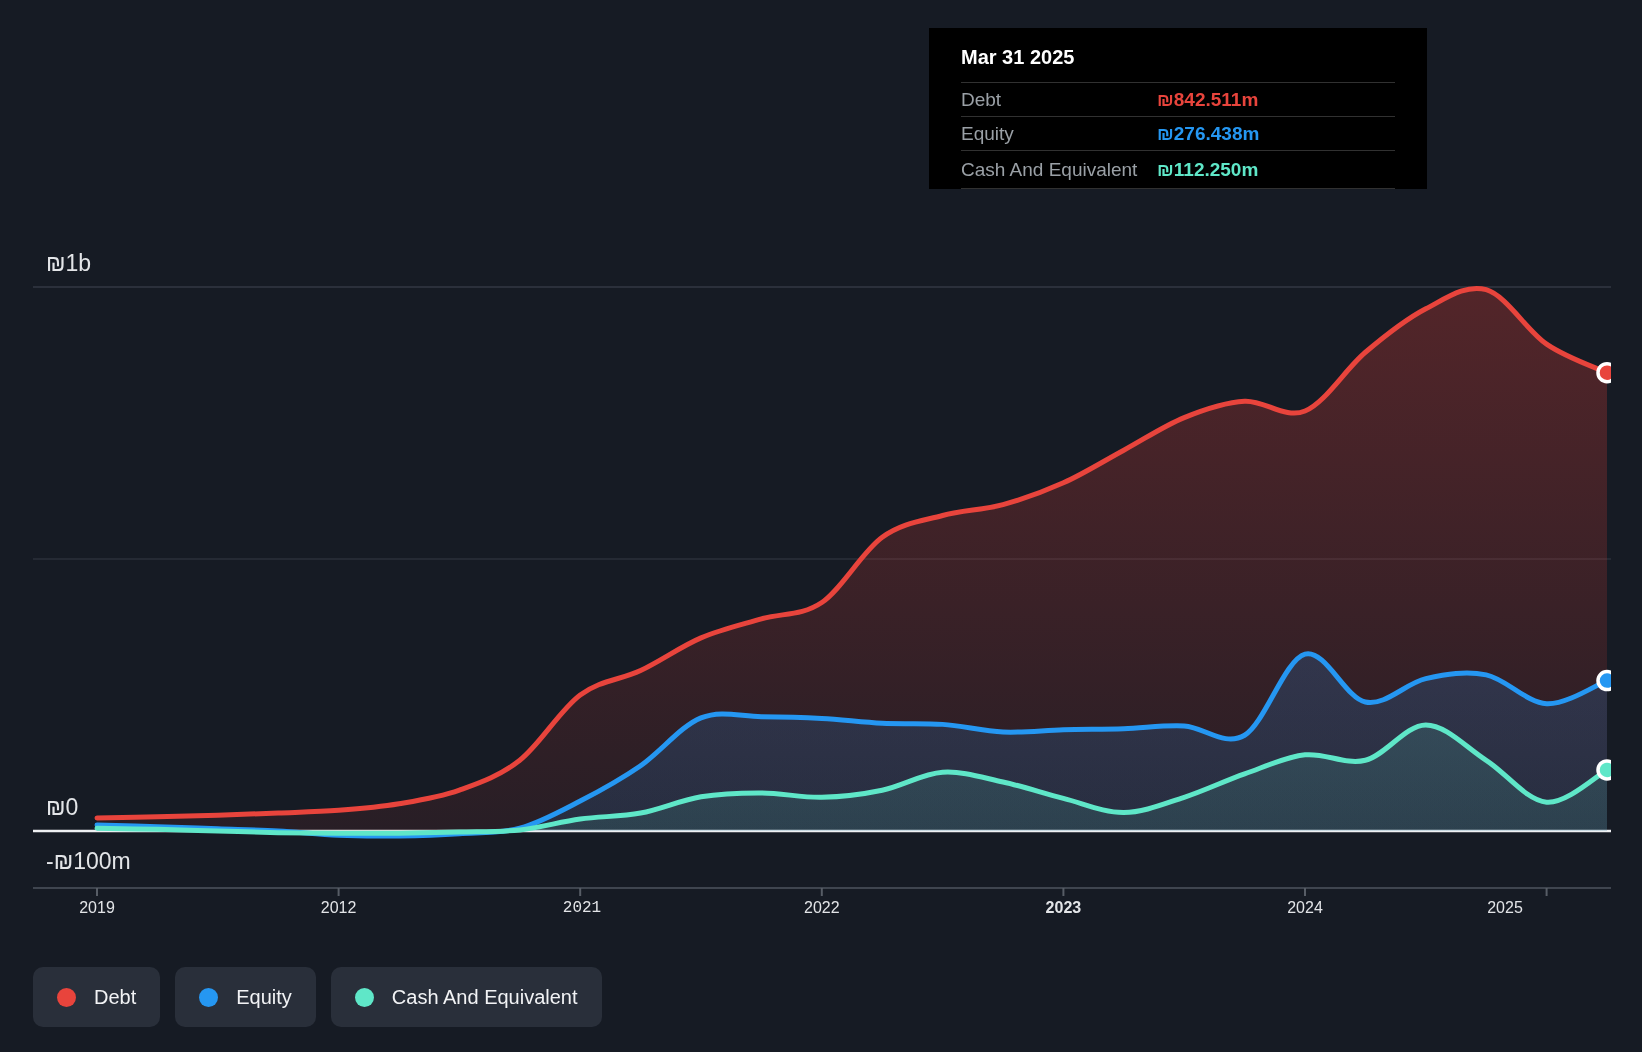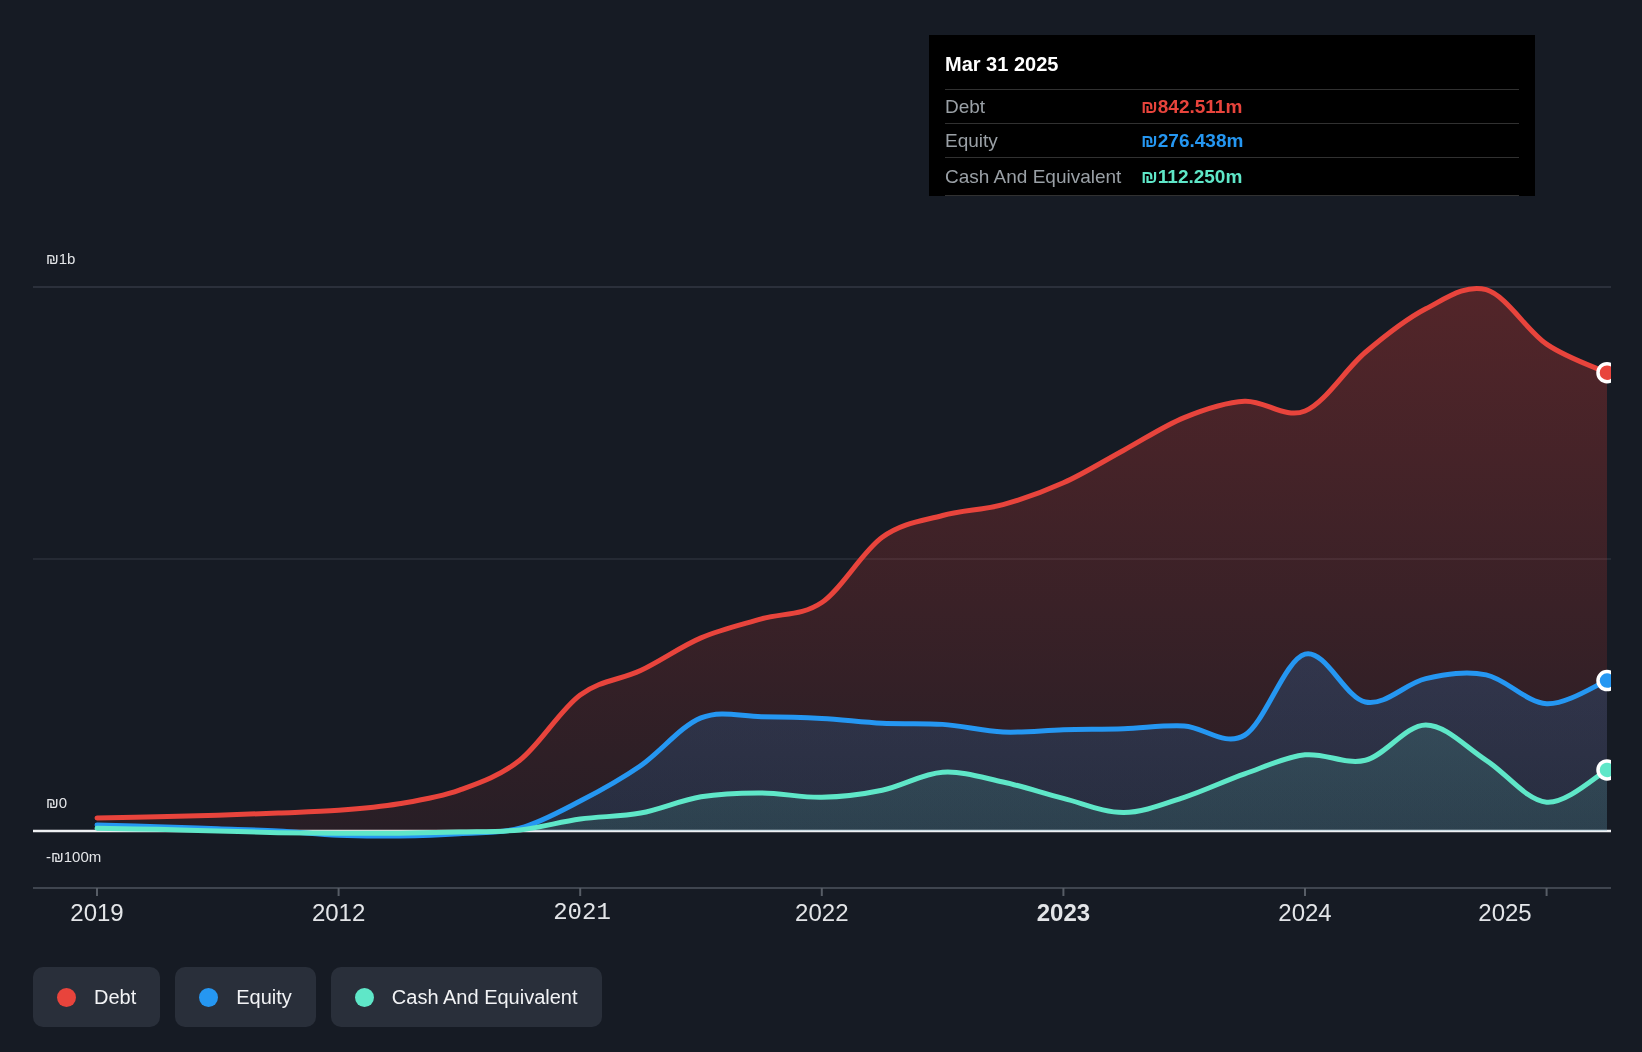--- a/index.html
+++ b/index.html
@@ -1,23 +1,23 @@
 <!DOCTYPE html>
 <html><head>
 <meta charset="utf-8">
 <style>
   html,body{margin:0;padding:0;background:#161b24;width:1642px;height:1052px;overflow:hidden;
     font-family:"Liberation Sans","DejaVu Sans",sans-serif;}
   #stage{position:relative;width:1642px;height:1052px;background:#161b24;}
   #chart{position:absolute;left:0;top:0;}
-  .ylabel{position:absolute;left:46px;color:#e3e5e8;font-size:15px;font-weight:400;white-space:nowrap;}
-  .xlabel{position:absolute;top:899px;transform:translateX(-50%);color:#e3e5e8;font-size:24px;}
+  .ylabel{position:absolute;left:46px;color:#e3e5e8;font-size:23px;font-weight:400;white-space:nowrap;}
+  .xlabel{position:absolute;top:899px;transform:translateX(-50%);color:#e3e5e8;font-size:16px;}
   
-  .tooltip{position:absolute;left:929px;top:28px;width:606px;box-sizing:border-box;background:#000;
-    padding:0 16px;color:#fff;margin-top:7px;}
+  .tooltip{position:absolute;left:929px;top:28px;width:498px;box-sizing:border-box;background:#000;
+    padding:0 32px;color:#fff;}
   .tt-title{height:54px;line-height:58px;font-size:20px;font-weight:700;color:#fff;}
   .tt-row{display:flex;align-items:center;height:33px;border-top:1px solid #313131;font-size:19px;}
   .tt-row:last-child{border-bottom:1px solid #313131;}
   .tt-label{width:196px;color:#9aa0a6;flex:none;}
   .tt-value{font-weight:700;}
   .tt-ratio-num{font-weight:700;color:#fff;}
   .tt-ratio-text{color:#9aa0a6;margin-left:8px;}
   
   .legend{position:absolute;left:33px;top:967px;display:flex;gap:15px;}
   .chip{height:60px;display:flex;align-items:center;gap:18px;padding:0 24px;background:#292f3a;

